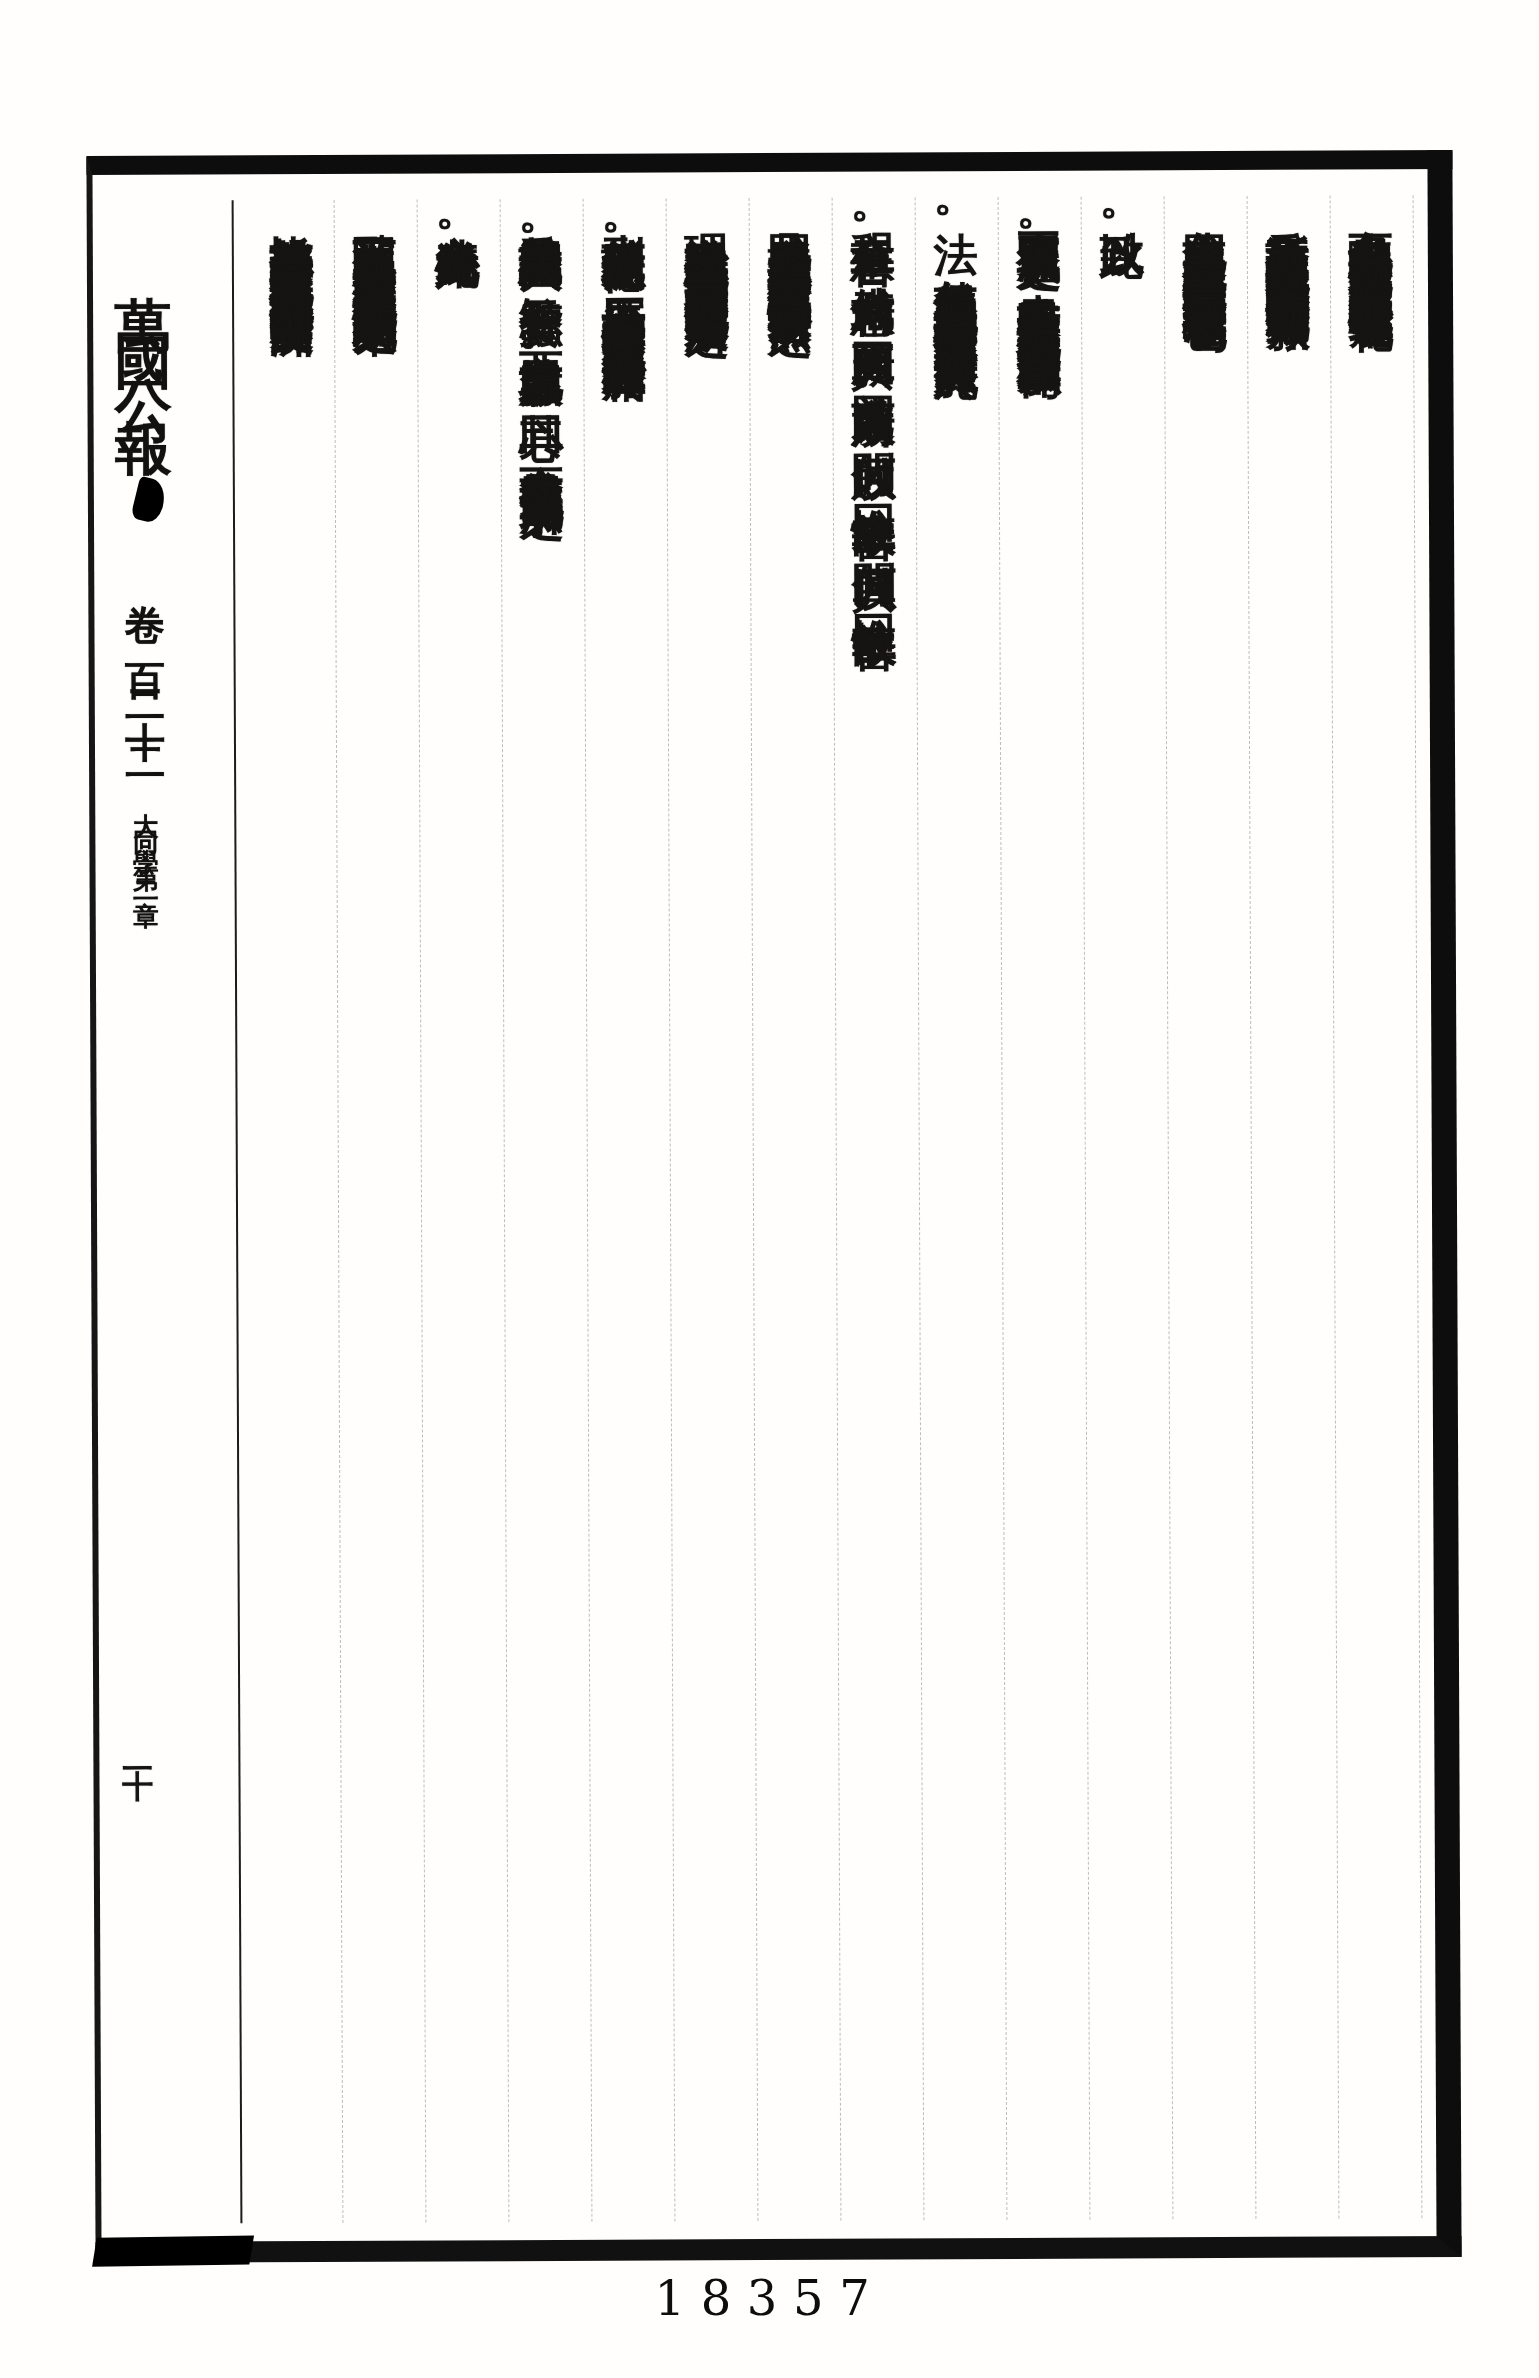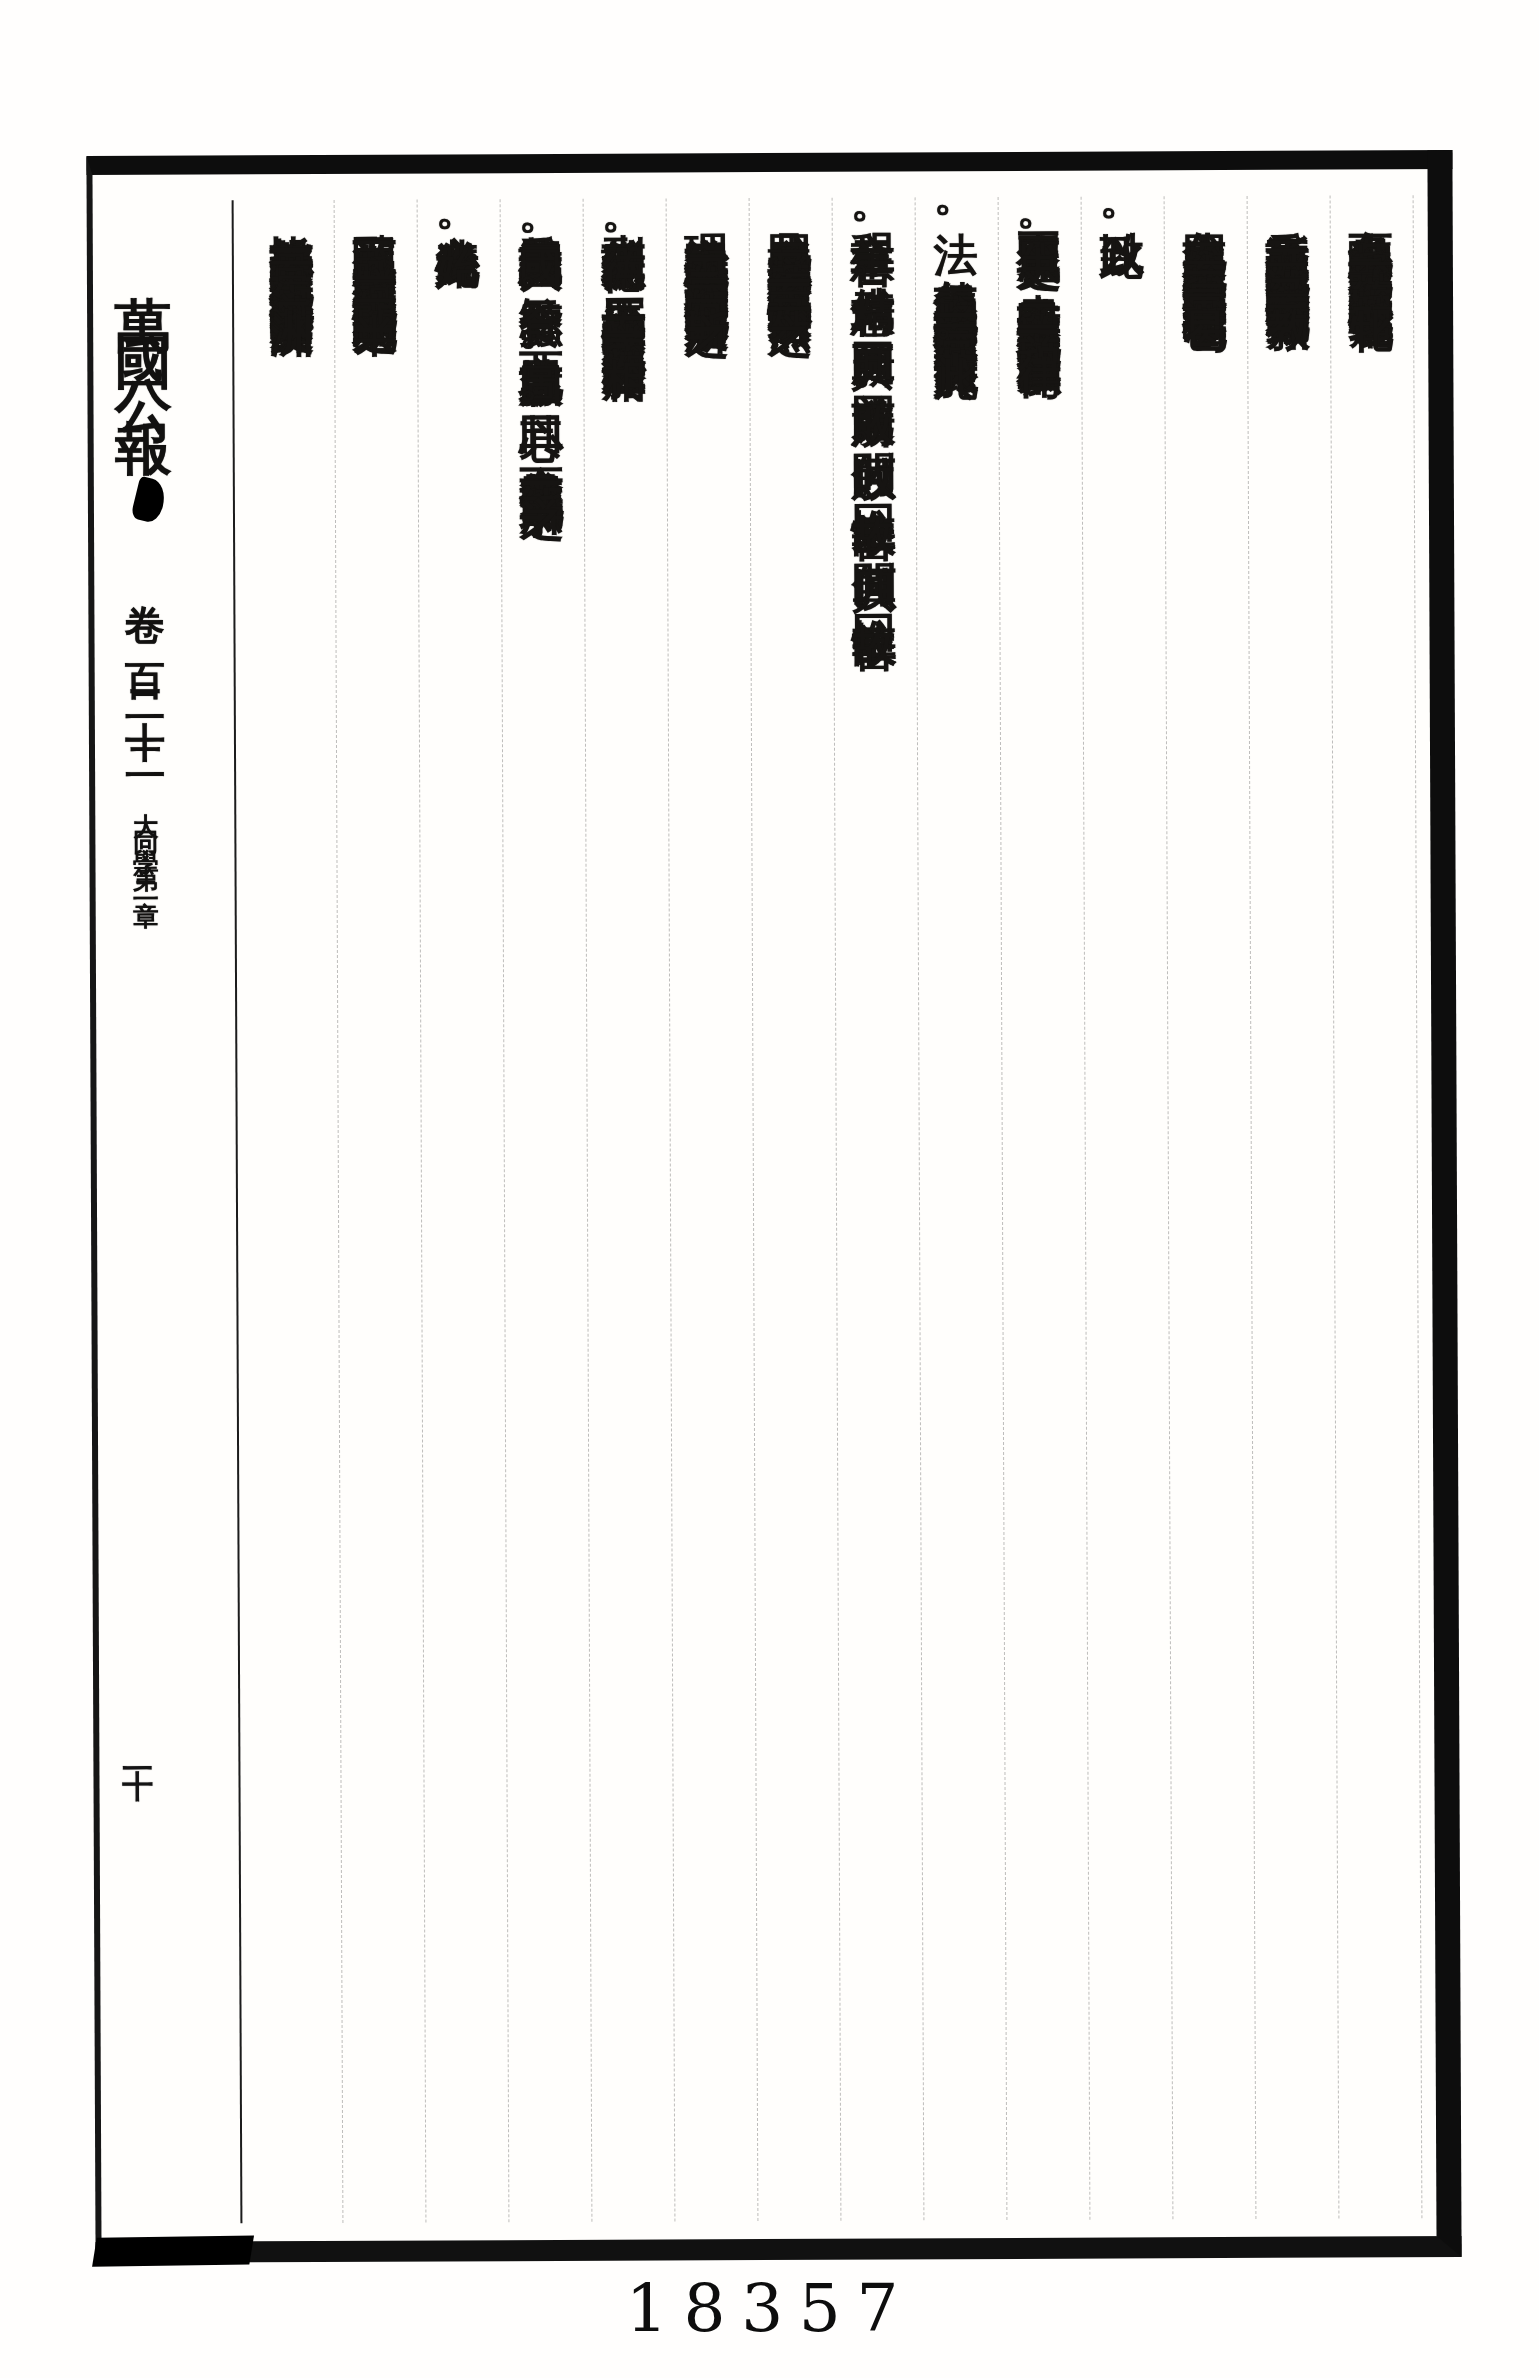--- a/index.html
+++ b/index.html
@@ -120,21 +120,21 @@
     color: #141414;
     text-shadow: 0 0 1px rgba(0,0,0,.6);
   }
   
   .page-number {
     position: absolute;
     left: 0;
     right: 0;
     top: 2270px;
     text-align: center;
-    font-size: 66px;
+    font-size: 48px;
     letter-spacing: 15.7px;
     color: #0d0d0d;
     font-family: "DejaVu Serif", "Liberation Serif", serif;
   }
 </style>
 </head>
 <body>
 
 <div class="page">
 

